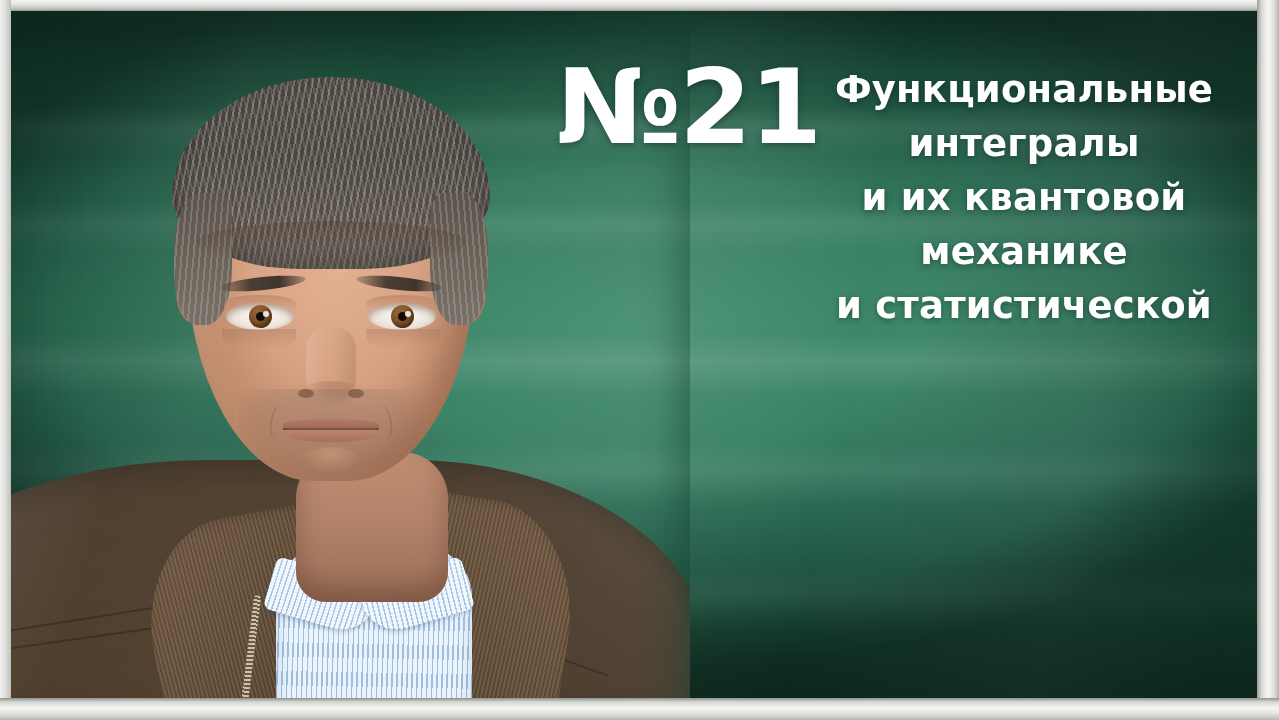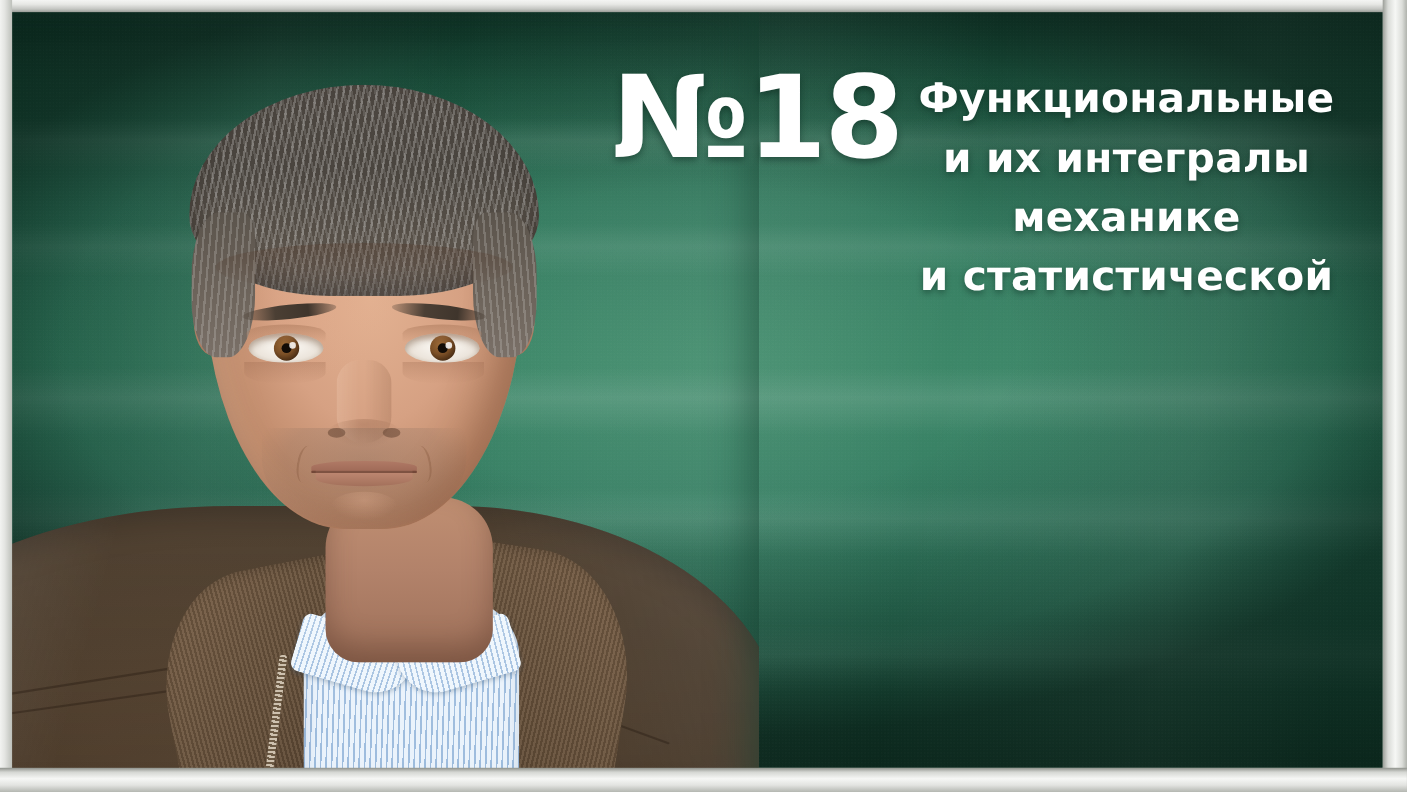--- a/index.html
+++ b/index.html
@@ -578,25 +578,26 @@
         <div class="lip-top"></div>
         <div class="lip-bot"></div>
         <div class="mouth-line"></div>
       </div>
       <div class="chin"></div>
     </div>
 
     <div class="portrait-edge"></div>
   </div>
 
-  <div class="lecture-no">№18</div>
+  <div class="lecture-no">№21</div>
 
   <div class="lecture-title">
     <span class="tline">Функциональные</span>
-    <span class="tline">и их интегралы</span>
+    <span class="tline">интегралы</span>
+    <span class="tline">и их квантовой</span>
     <span class="tline">механике</span>
     <span class="tline">и статистической</span>
   </div>
 
 
   <div class="frame-top"></div>
   <div class="frame-left"></div>
   <div class="frame-right"></div>
   <div class="frame-bottom"></div>
 

